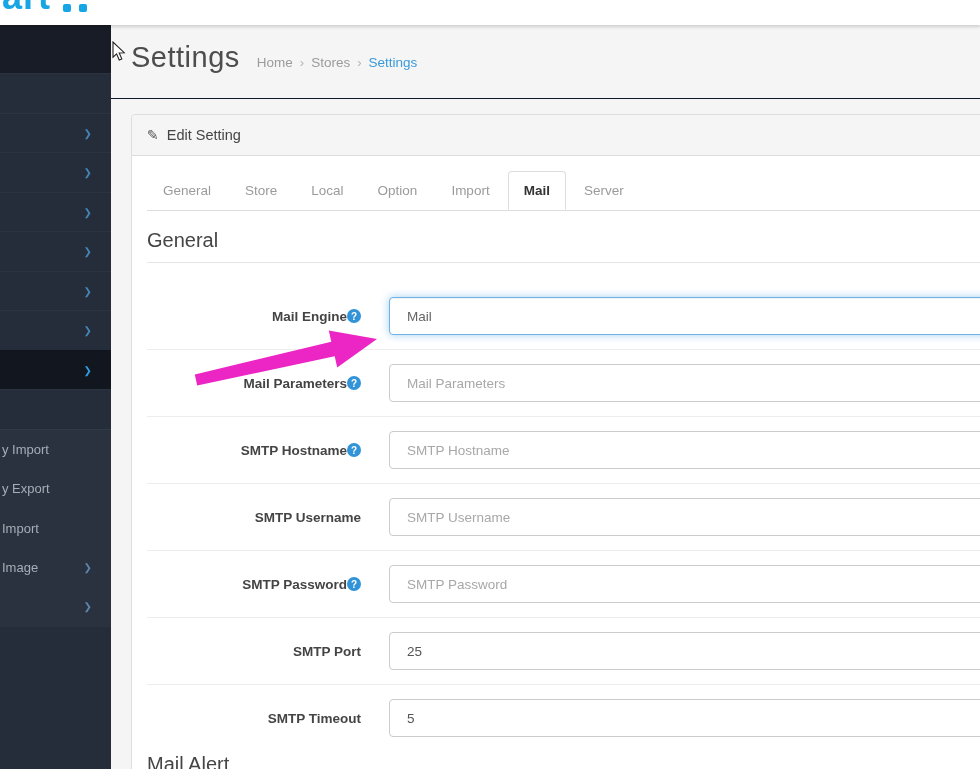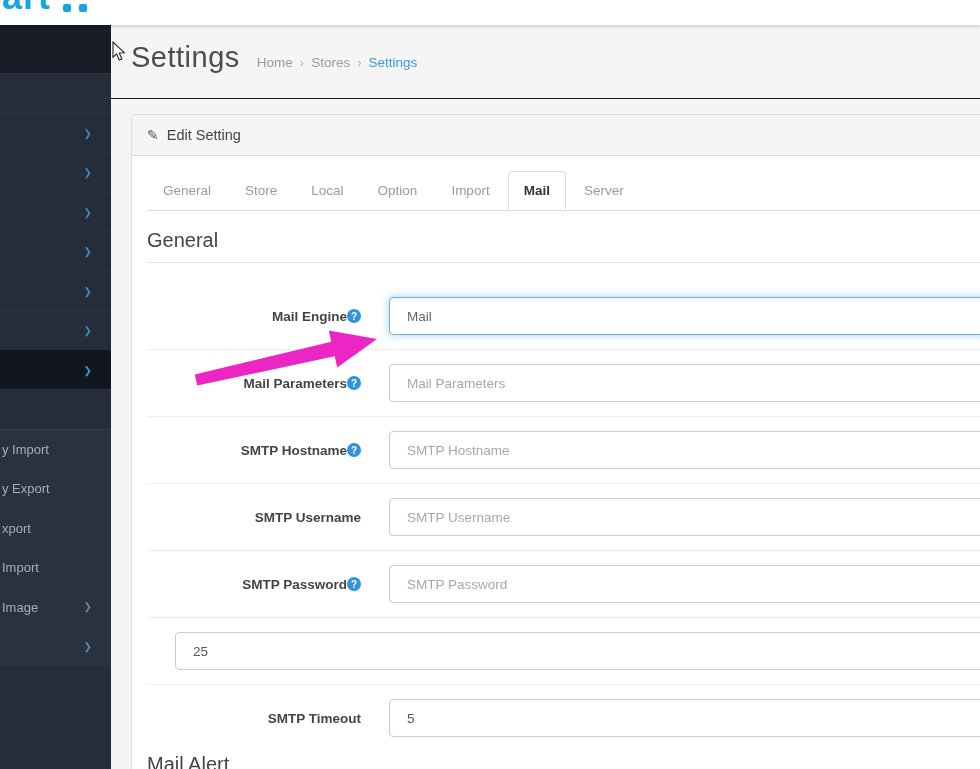--- a/index.html
+++ b/index.html
@@ -184,21 +184,20 @@
         <span class="chev">❯</span>
       </div>
       <div class="side-row active">
         <span class="chev">❯</span>
       </div>
       <div class="side-row"></div>
     </div>
   <div class="submenu" id="side-submenu">
       <a class="sub-item"><span>y Import</span></a>
       <a class="sub-item"><span>y Export</span></a>
-      <a class="sub-item"><span>xport</span></a>
       <a class="sub-item"><span>Import</span></a>
       <a class="sub-item"><span>Image</span><span class="chev">❯</span></a>
       <a class="sub-item"><span></span><span class="chev">❯</span></a>
     </div>
 </aside>
 
 <main class="main">
   <div class="page-header">
     <h1 class="page-title">Settings</h1>
     <nav class="breadcrumb" id="breadcrumb"><a class="crumb">Home</a><span class="sep">›</span><a class="crumb">Stores</a><span class="sep">›</span><a class="crumb active">Settings</a></nav>
@@ -258,20 +257,24 @@
     <label class="ctl-label">
       <span class="lbl-text">SMTP Password</span>
       <span class="help-icon">?</span>
     </label>
     <div class="ctl-input">
       <input type="text" placeholder="SMTP Password" style="">
     </div>
   </div>
 
   <div class="form-group">
+    <label class="ctl-label">
+      <span class="lbl-text">SMTP Port</span>
+
+    </label>
     <div class="ctl-input">
       <input type="text" value="25" style="">
     </div>
   </div>
 
   <div class="form-group last">
     <label class="ctl-label">
       <span class="lbl-text">SMTP Timeout</span>
 
     </label>

